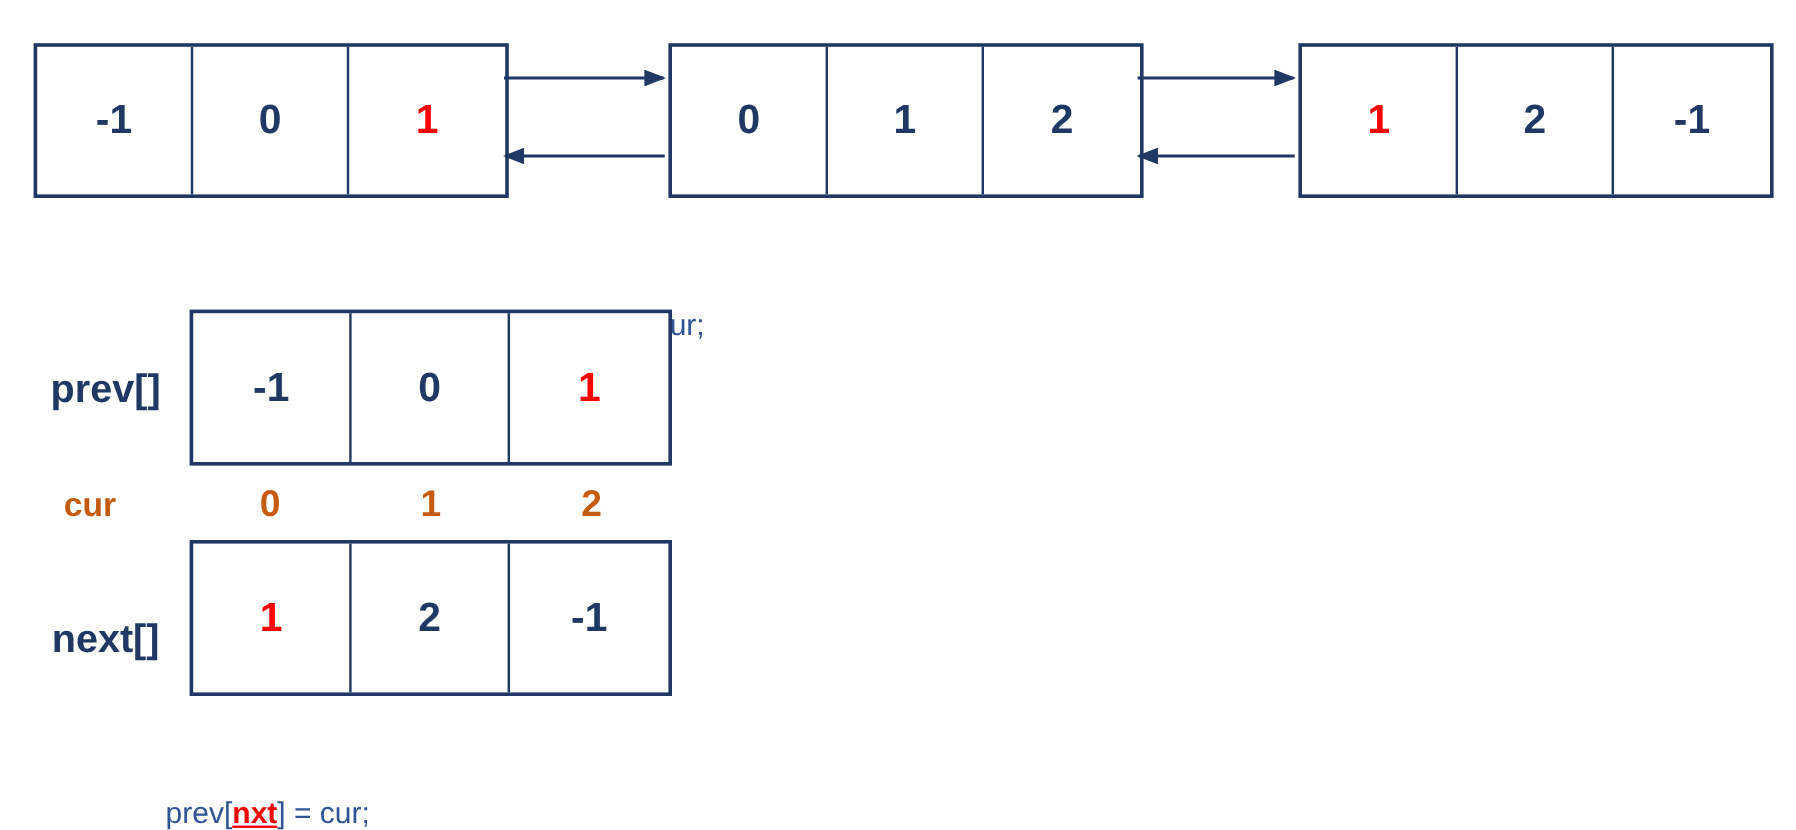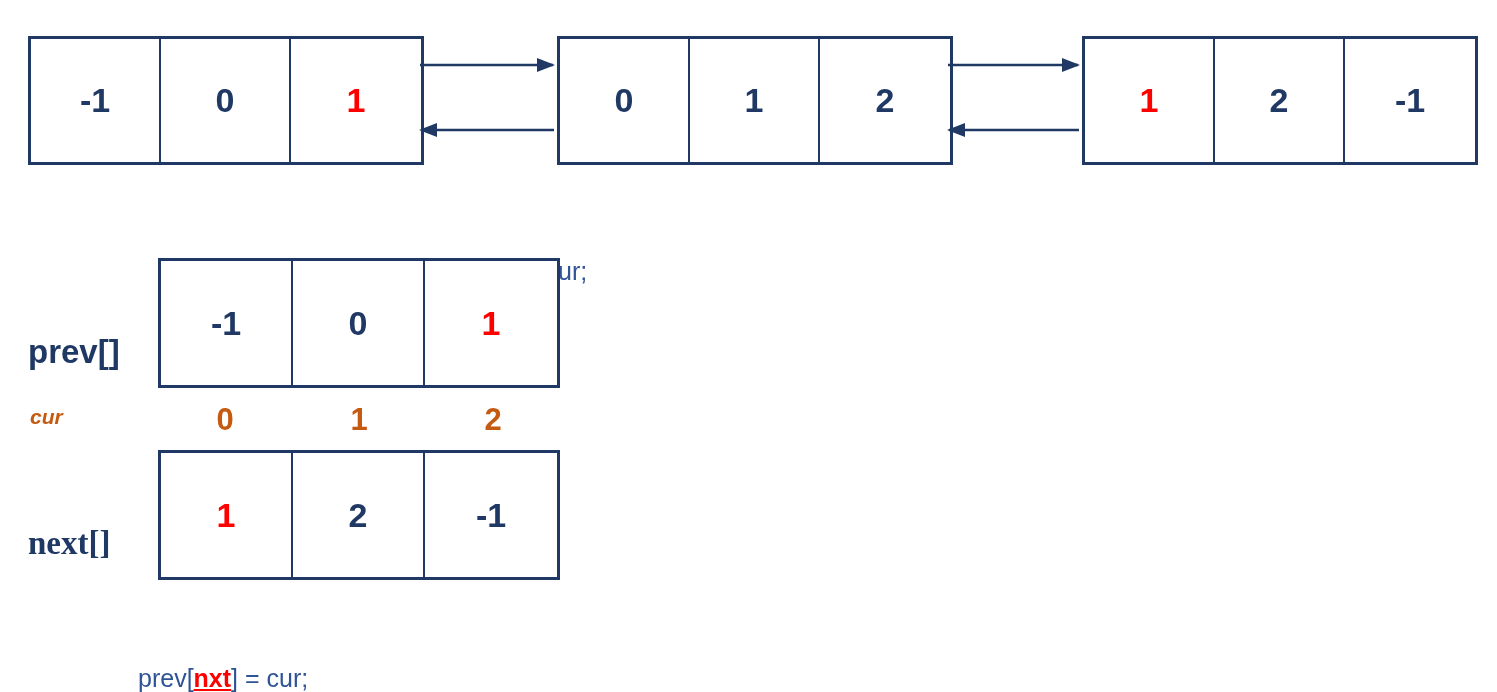--- a/index.html
+++ b/index.html
@@ -24,22 +24,22 @@
 
   
   .codeblock{position:absolute;font-size:25px;line-height:33px;color:var(--code-blue);white-space:pre;}
   .codeblock .hl{color:var(--red);font-weight:bold;text-decoration:underline;}
 
   
   .arraybox{position:absolute;left:158px;width:402px;height:130px;display:flex;border:3px solid var(--navy);background:#fff;}
   .arraybox .cell{width:134px;display:flex;align-items:center;justify-content:center;border-right:2px solid var(--navy);}
   .arraybox .cell:last-child{border-right:none;}
 
-  .sidelabel{position:absolute;font-size:33px;font-weight:bold;color:var(--navy);width:120px;text-align:left;margin-top:28px;}
-  .curlabel{position:absolute;left:30px;top:405px;width:90px;text-align:left;font-size:21px;font-weight:bold;color:var(--orange);font-style:italic;}
+  .sidelabel{position:absolute;font-size:33px;font-weight:bold;color:var(--navy);width:120px;text-align:center;}
+  .curlabel{position:absolute;left:30px;top:405px;width:90px;text-align:center;font-size:28px;font-weight:bold;color:var(--orange);}
   .currow{position:absolute;left:158px;top:402px;width:402px;display:flex;}
   .currow .idx{width:134px;text-align:center;font-size:31px;font-weight:bold;color:var(--orange);}
 </style>
 </head>
 <body>
 
 <div class="canvas">
 
   <div class="node" style="left:28px;">
     <div class="cell">
@@ -107,21 +107,21 @@
     </div>
   </div>
 
   <div class="curlabel">cur</div>
   <div class="currow">
     <div class="idx">0</div>
     <div class="idx">1</div>
     <div class="idx">2</div>
   </div>
 
-  <div class="sidelabel" style="left:28px;top:497px;font-family:Liberation Serif, serif;">next[]</div>
+  <div class="sidelabel" style="left:28px;top:513px;">next[]</div>
   <div class="arraybox" style="top:450px;">
     <div class="cell">
       <span class="num" data-emph="red">1</span>
     </div>
     <div class="cell">
       <span class="num" data-emph="navy">2</span>
     </div>
     <div class="cell">
       <span class="num" data-emph="navy">-1</span>
     </div>

